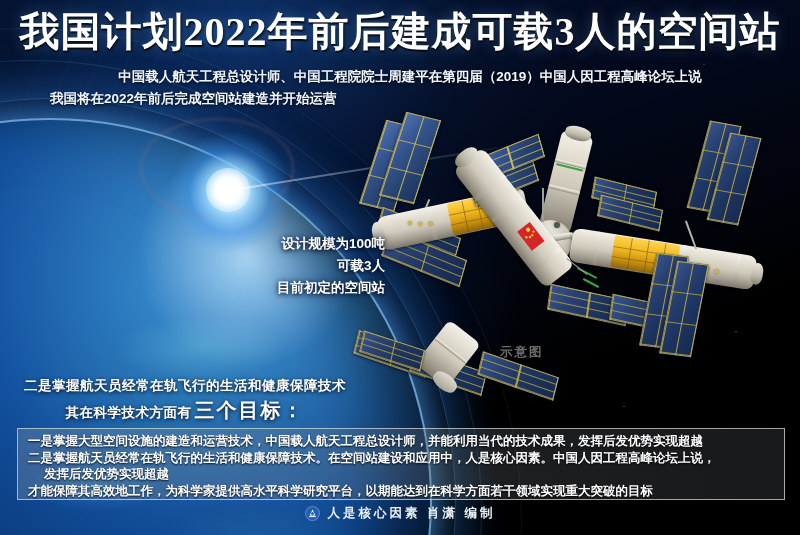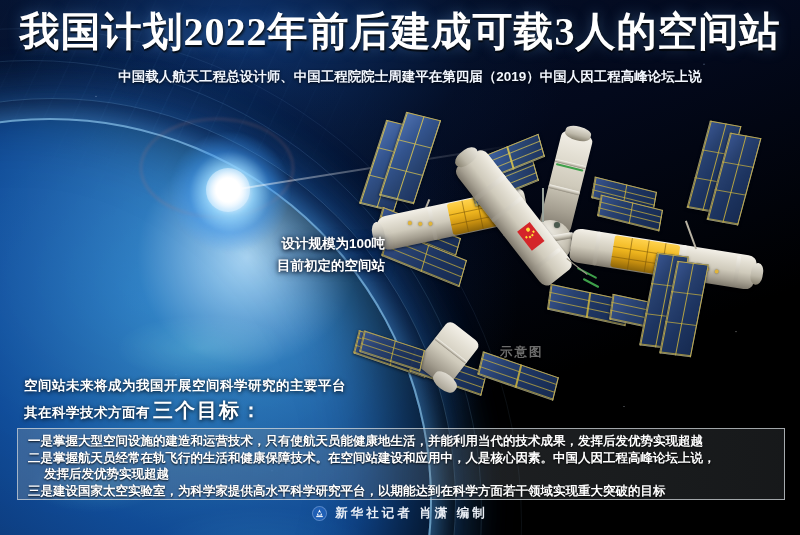--- a/index.html
+++ b/index.html
@@ -78,21 +78,21 @@
      text-shadow:0 1px 4px rgba(0,0,10,.95),0 0 10px rgba(0,30,80,.8);}
 
   
   .schem{position:absolute;left:500px;top:344px;font-size:12.5px;font-weight:700;
      color:#6d6d6d;letter-spacing:2px;text-shadow:0 1px 2px rgba(0,0,0,.9);}
 
   
   .lower{position:absolute;left:24px;top:377px;color:#fff;font-weight:700;
      text-shadow:0 1px 4px rgba(0,0,0,.95);}
   .lower .ln1{font-size:13.5px;line-height:1.35;letter-spacing:.5px;}
-  .lower .ln2{font-size:13.5px;line-height:1.5;letter-spacing:.5px;display:flex;align-items:baseline;}
+  .lower .ln2{font-size:13.5px;line-height:1.5;letter-spacing:.5px;display:flex;align-items:baseline;justify-content:center;}
   .lower .big{font-size:20px;font-weight:700;letter-spacing:2px;margin-left:3px;}
 
   
   .goals{position:absolute;left:17px;top:428px;width:768px;height:72px;box-sizing:border-box;
      border:1px solid rgba(215,220,225,.72);
      background:linear-gradient(90deg,rgba(150,160,165,.30) 0%,rgba(120,130,138,.26) 45%,rgba(95,103,110,.24) 100%);
      padding:4px 8px 3px 10px;}
   .goal{color:#ffffff;font-size:12.5px;line-height:1.33;white-space:nowrap;font-weight:600;
      text-shadow:0 1px 2px rgba(0,0,0,.9);}
   .goal.cont{padding-left:16px;}
@@ -156,20 +156,21 @@
   <div class="sweep" style="left:-470px;top:28px;width:990px;height:990px;border-color:rgba(150,205,255,.08);"></div>
 
   <div class="flare-ring"></div>
   <div class="sun"></div>
   <div class="sun-core"></div>
   <div class="sun-ray" style="transform:rotate(-9deg);"></div>
 
   <div class="headline">我国计划2022年前后建成可载3人的空间站</div>
   <div class="subline">
     <div class="l1">中国载人航天工程总设计师、中国工程院院士周建平在第四届（2019）中国人因工程高峰论坛上说</div>
+    <div class="l2">我国将在2022年前后完成空间站建造并开始运营</div>
   </div>
 
   <div id="station">
 
     <div class="strut" style="left:64px;top:72px;width:1.5px;height:34px;transform:rotate(22deg);"></div>
     <div class="panel bright" style="left:14px;top:-4px;width:34px;height:86px;transform:rotate(14deg) skewX(-4deg);"></div>
     <div class="panel bright" style="left:34px;top:-12px;width:34px;height:86px;transform:rotate(14deg) skewX(-4deg);"></div>
 
     <div class="panel" style="left:18px;top:96px;width:82px;height:26px;transform:rotate(16deg) skewY(6deg);"></div>
     <div class="panel" style="left:24px;top:118px;width:82px;height:26px;transform:rotate(16deg) skewY(6deg);"></div>
@@ -258,45 +259,46 @@
     <div class="panel" style="left:120px;top:238px;width:78px;height:22px;transform:rotate(14deg) skewY(5deg);"></div>
     <div class="panel" style="left:2px;top:214px;width:62px;height:20px;transform:rotate(13deg) skewY(5deg);opacity:.95;"></div>
 
     <div class="grn" style="left:218px;top:146px;width:22px;height:2px;transform:rotate(28deg);"></div>
     <div class="grn" style="left:224px;top:156px;width:18px;height:2px;transform:rotate(28deg);"></div>
     <div class="truss" style="left:206px;top:140px;width:26px;height:1px;transform:rotate(38deg);"></div>
   </div>
 
   <div class="spec">
     <div>设计规模为100吨</div>
+    <div>可载3人</div>
     <div>目前初定的空间站</div>
   </div>
 
   <div class="schem">示意图</div>
 
   <div class="lower">
-    <div class="ln1">空间站未来将成为我国开展空间科学研究的主要平台</div>
+    <div class="ln1">二是掌握航天员经常在轨飞行的生活和健康保障技术</div>
     <div class="ln2">
       <span>其在科学技术方面有</span>
       <span class="big">三个目标：</span>
     </div>
   </div>
 
   <div class="goals">
-    <div class="goal">一是掌握大型空间设施的建造和运营技术，只有使航天员能健康地生活，并能利用当代的技术成果，发挥后发优势实现超越</div>
+    <div class="goal">一是掌握大型空间设施的建造和运营技术，中国载人航天工程总设计师，并能利用当代的技术成果，发挥后发优势实现超越</div>
     <div class="goal">二是掌握航天员经常在轨飞行的生活和健康保障技术。在空间站建设和应用中，人是核心因素。中国人因工程高峰论坛上说，</div>
     <div class="goal cont">发挥后发优势实现超越</div>
-    <div class="goal">三是建设国家太空实验室，为科学家提供高水平科学研究平台，以期能达到在科学方面若干领域实现重大突破的目标</div>
+    <div class="goal">才能保障其高效地工作，为科学家提供高水平科学研究平台，以期能达到在科学方面若干领域实现重大突破的目标</div>
   </div>
 
   <div class="footer">
     <span class="xh-logo">
       <svg width="13" height="13" viewBox="0 0 13 13" aria-hidden="true">
         <circle cx="6.5" cy="6.5" r="6" fill="#1f5fb5"></circle>
         <path d="M6.5 2.6 L9.3 8.6 L3.7 8.6 Z" fill="#ffffff"></path>
         <rect x="3.2" y="9.1" width="6.6" height="1" fill="#ffffff"></rect>
         <circle cx="6.5" cy="6.4" r="1.5" fill="#1f5fb5"></circle>
       </svg>
     </span>
-    <span class="credit">新华社记者 肖潇 编制</span>
+    <span class="credit">人是核心因素 肖潇 编制</span>
   </div>
 
 </div>
 
 </body></html>

